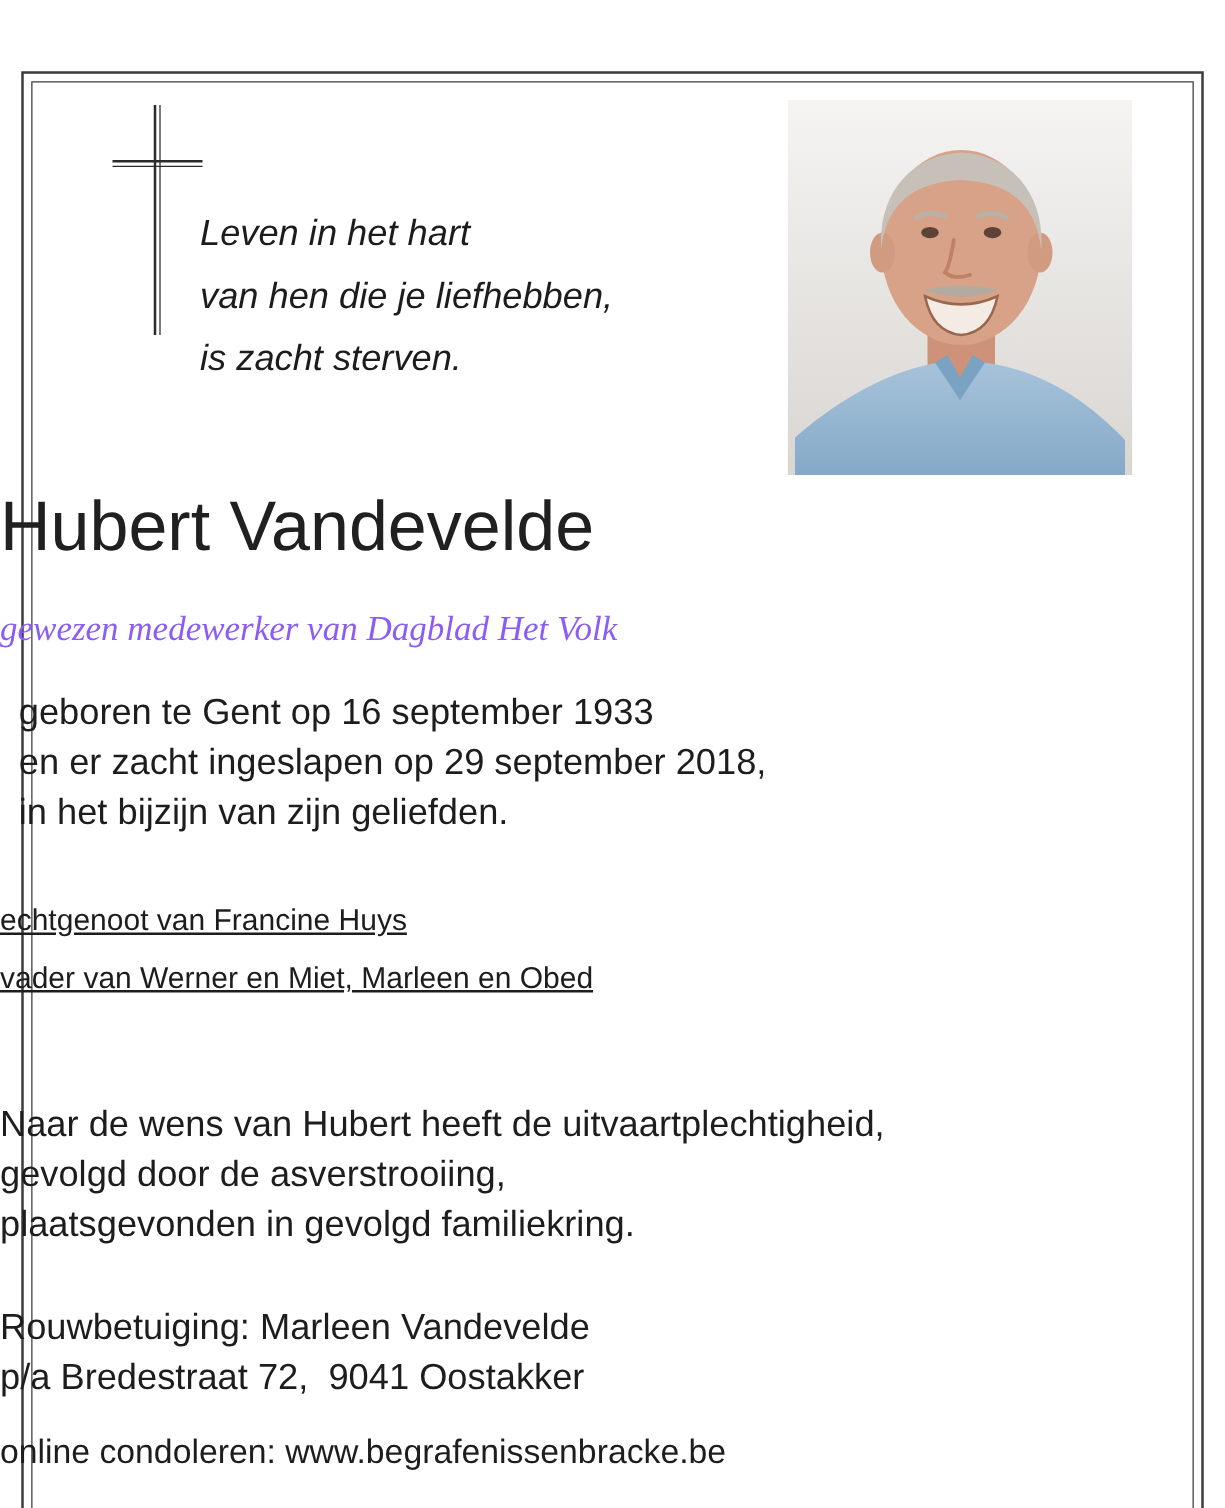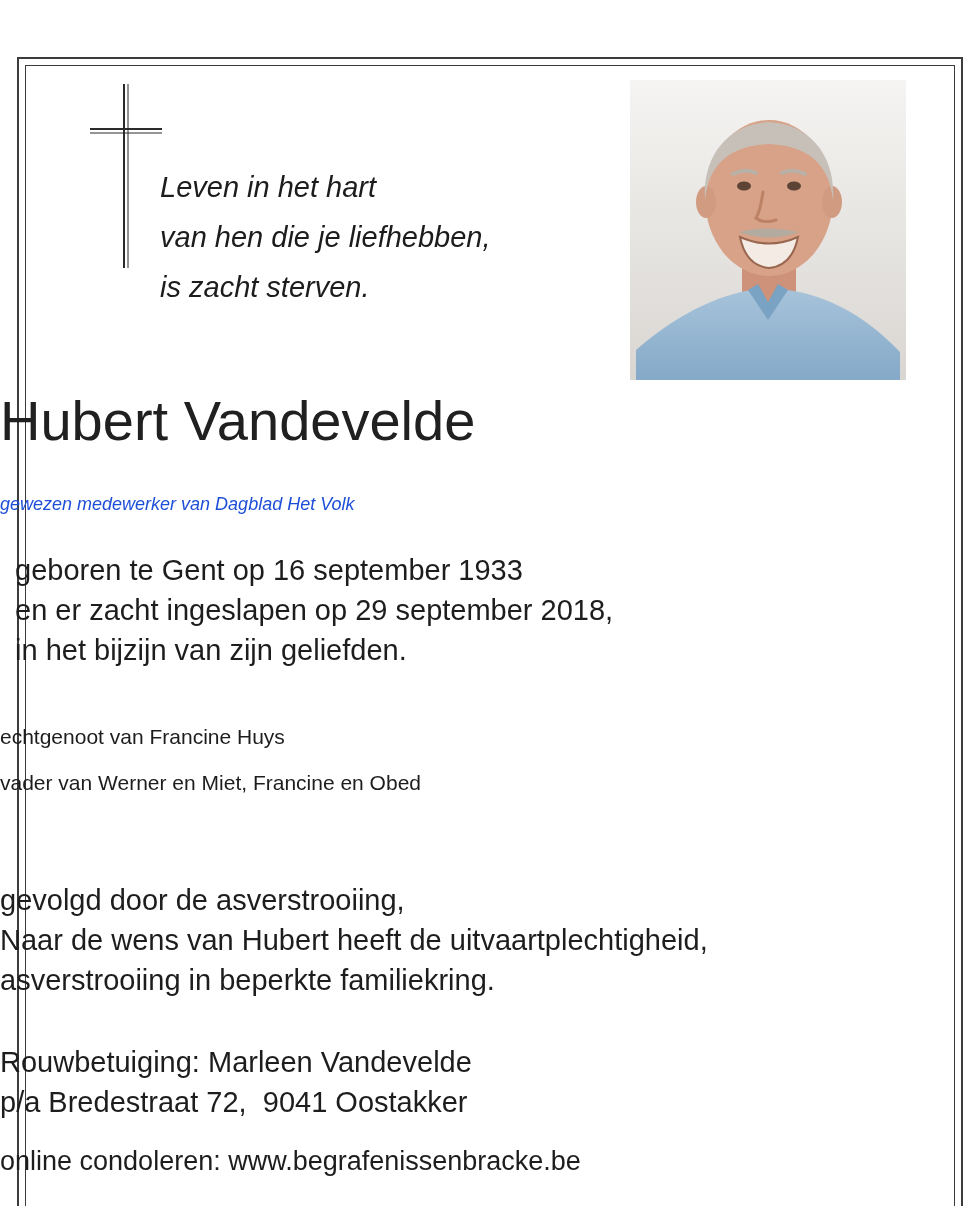--- a/index.html
+++ b/index.html
@@ -63,35 +63,37 @@
   }
   .name {
     top: 350px;
     font-size: 56px;
     line-height: 62px;
     font-weight: 400;
     color: #202020;
   }
   .subtitle {
     top: 447px;
-    font-size: 18px;
+    font-size: 28px;
     line-height: 34px;
     font-style: italic;
-    color: #1d4ed8;
+    color: #8b5cf6;
+    font-family: Liberation Serif, serif;
   }
   .birth {
     top: 510px;
     font-size: 29px;
     line-height: 40px;
     padding-left: 15px;
   }
   .family {
     top: 674px;
-    font-size: 21px;
+    font-size: 24px;
     line-height: 46px;
+    text-decoration: underline;
   }
   .ceremony {
     top: 840px;
     font-size: 29px;
     line-height: 40px;
   }
   .condolence {
     top: 1002px;
     font-size: 29px;
     line-height: 40px;
@@ -162,27 +164,27 @@
   <div class="centerblock subtitle">gewezen medewerker van Dagblad Het Volk</div>
 
   <div class="centerblock birth">
     <div class="line">geboren te Gent op 16 september 1933</div>
     <div class="line">en er zacht ingeslapen op 29 september 2018,</div>
     <div class="line">in het bijzijn van zijn geliefden.</div>
   </div>
 
   <div class="centerblock family">
     <div class="line">echtgenoot van Francine Huys</div>
-    <div class="line">vader van Werner en Miet, Francine en Obed</div>
+    <div class="line">vader van Werner en Miet, Marleen en Obed</div>
   </div>
 
   <div class="centerblock ceremony">
+    <div class="line">Naar de wens van Hubert heeft de uitvaartplechtigheid,</div>
     <div class="line">gevolgd door de asverstrooiing,</div>
-    <div class="line">Naar de wens van Hubert heeft de uitvaartplechtigheid,</div>
-    <div class="line">asverstrooiing in beperkte familiekring.</div>
+    <div class="line">plaatsgevonden in gevolgd familiekring.</div>
   </div>
 
   <div class="centerblock condolence">
     <div class="line">Rouwbetuiging: Marleen Vandevelde</div>
     <div class="line">p/a Bredestraat 72,  9041 Oostakker</div>
   </div>
 
   <div class="centerblock online">online condoleren: www.begrafenissenbracke.be</div>
 
 </div>

